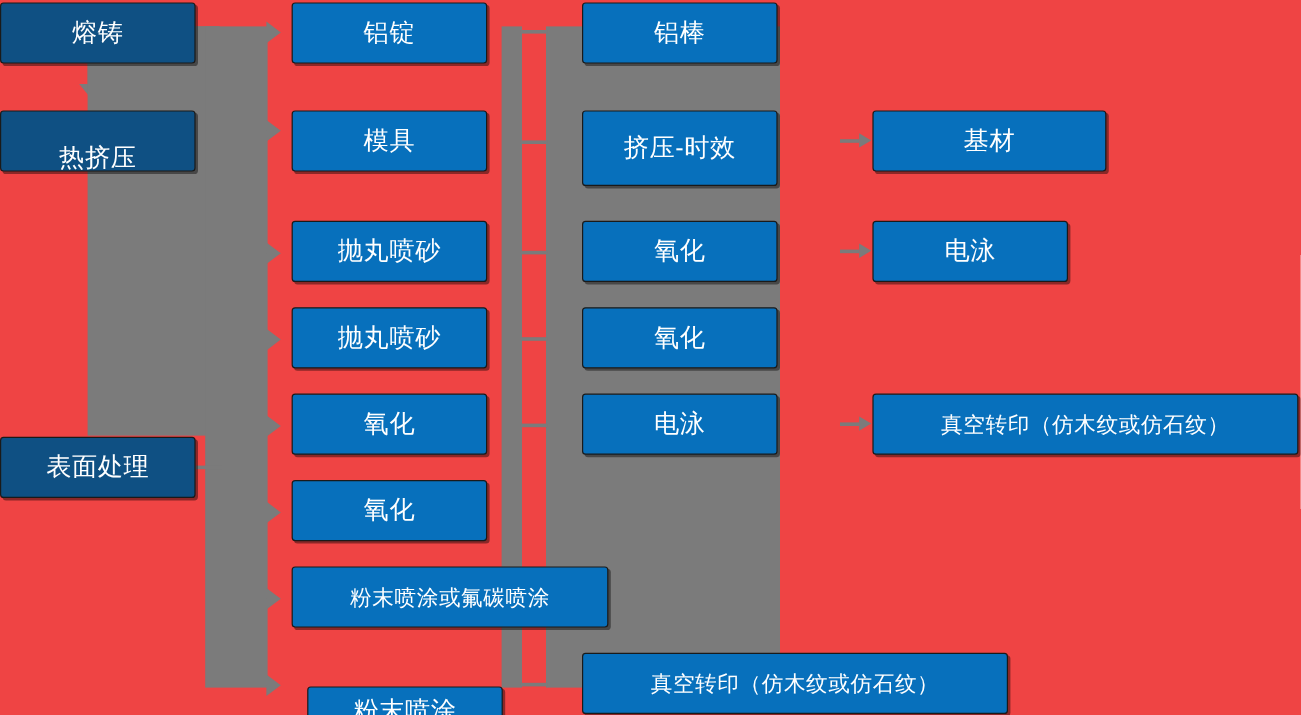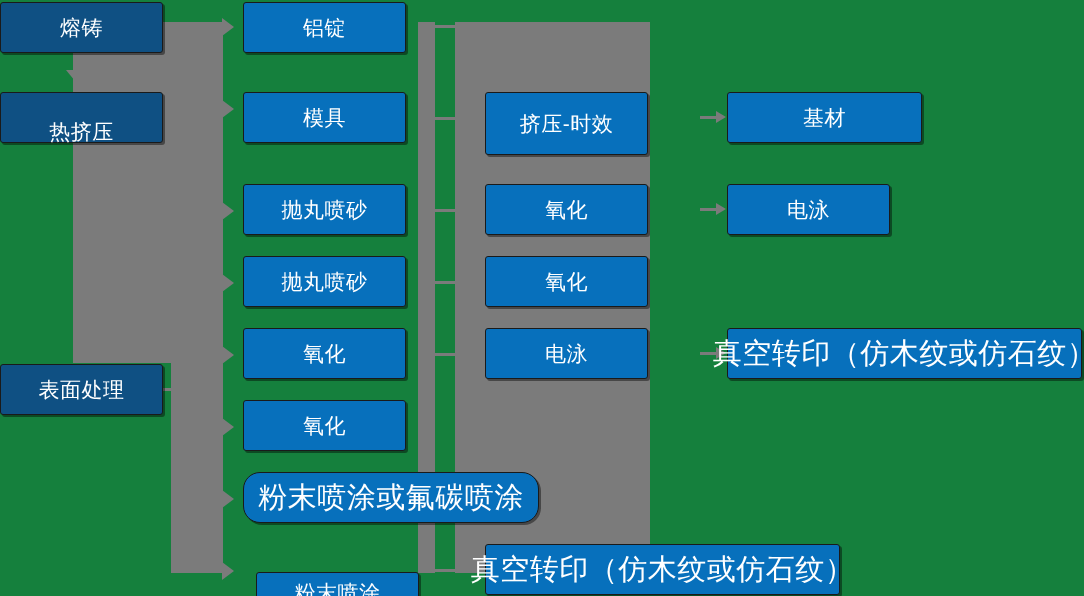--- a/index.html
+++ b/index.html
@@ -7,21 +7,21 @@
     padding: 0;
     background: #ffffff;
   }
   body {
     font-family: "Liberation Sans", "DejaVu Sans", sans-serif;
   }
   #canvas {
     position: relative;
     width: 1084px;
     height: 596px;
-    background: #15803d;
+    background: #ef4444;
     overflow: hidden;
   }
 
   
   .gray {
     position: absolute;
     background: #7b7b7b;
   }
   
   .gray-arrow {
@@ -76,21 +76,21 @@
     line-height: 1;
     letter-spacing: 0.5px;
     border-radius: 3px;
     border: 1px solid #1a1a1a;
     box-shadow: 2px 2px 0 rgba(0,0,0,0.42);
     white-space: nowrap;
     user-select: none;
   }
   .box.dark  { background: #0f5083; }
   .box.light { background: #0770bc; text-align: center; }
-  .box.wide  { font-size: 29px; }
+  .box.wide  { font-size: 18px; }
 </style>
 </head>
 <body>
 
 <div id="canvas">
 
   <div class="gray" style="left:73px; top:22px; width:110px; height:52px;"></div>
   <div class="gray-arrow-down" style="left:66px; top:70px;"></div>
 
   <div class="gray" style="left:73px; top:22px; width:110px; height:341px;"></div>
@@ -142,27 +142,30 @@
   </div>
   <div class="box light" style="left:243px; top:256px; width:163px; height:51px;">
     <span>抛丸喷砂</span>
   </div>
   <div class="box light" style="left:243px; top:328px; width:163px; height:51px;">
     <span>氧化</span>
   </div>
   <div class="box light" style="left:243px; top:400px; width:163px; height:51px;">
     <span>氧化</span>
   </div>
-  <div class="box light wide" style="left:243px; top:472px; width:296px; height:51px;border-radius:17px;">
+  <div class="box light wide" style="left:243px; top:472px; width:264px; height:51px;">
     <span>粉末喷涂或氟碳喷涂</span>
   </div>
   <div class="box light" style="left:243px; top:572px; width:163px; height:40px;margin-left:13px;">
     <span>粉末喷涂</span>
   </div>
 
+  <div class="box light" style="left:485px; top:2px; width:163px; height:51px;">
+    <span>铝棒</span>
+  </div>
   <div class="box light" style="left:485px; top:92px; width:163px; height:63px;">
     <span>挤压-时效</span>
   </div>
   <div class="box light" style="left:485px; top:184px; width:163px; height:51px;">
     <span>氧化</span>
   </div>
   <div class="box light" style="left:485px; top:256px; width:163px; height:51px;">
     <span>氧化</span>
   </div>
   <div class="box light" style="left:485px; top:328px; width:163px; height:51px;">

